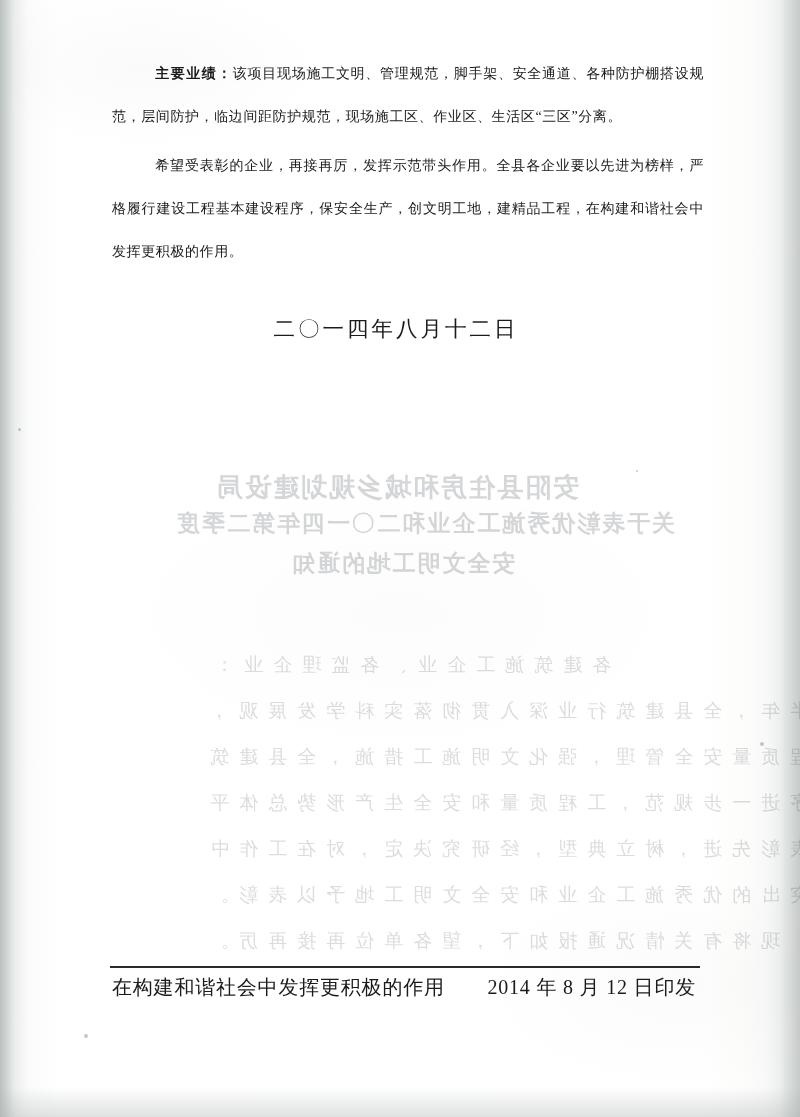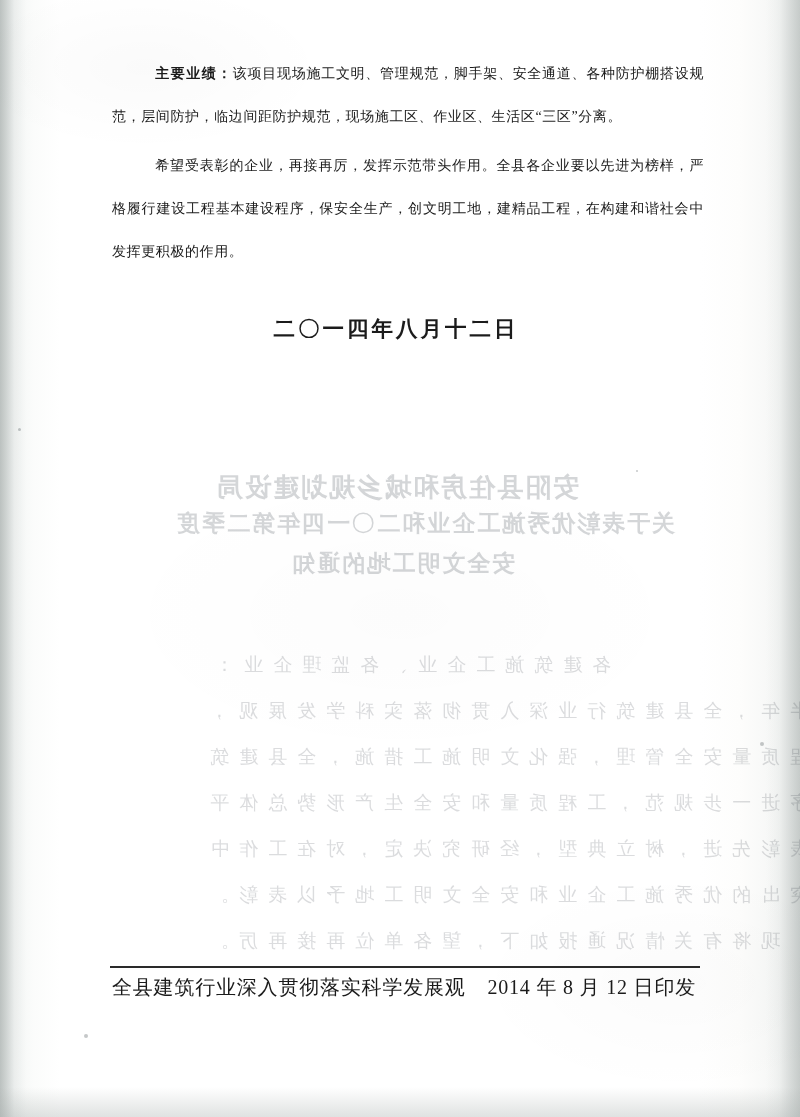--- a/index.html
+++ b/index.html
@@ -86,21 +86,20 @@
   }
 
   .date-line {
     margin-top: 36px;
     font-size: 21.5px;
     line-height: 40px;
     color: #1b1b1b;
     letter-spacing: 3px;
     text-align: center;
     padding-right: 24px;
-    font-weight: bold;
   }
 
   
   .ghost {
     position: absolute;
     color: rgba(40,48,58,0.17);
     font-family: "Liberation Serif", "DejaVu Serif", serif;
     white-space: nowrap;
     transform: scaleX(-1);
     filter: blur(0.6px);
@@ -179,21 +178,21 @@
 
     <p class="para">
       <span class="indent"></span><span>希望受表彰的企业，再接再厉，发挥示范带头作用。全县各企业要以先进为榜样，严格履行建设工程基本建设程序，保安全生产，创文明工地，建精品工程，在构建和谐社会中发挥更积极的作用。</span>
     </p>
 
     <div class="date-line">二〇一四年八月十二日</div>
   </div>
 
   <div class="footer-rule"></div>
   <div class="footer">
-    <span class="issuer">全县建筑行业深入贯彻落实科学发展观</span>
+    <span class="issuer">在构建和谐社会中发挥更积极的作用</span>
     <span class="issue-date">2014 年 8 月 12 日印发</span>
   </div>
 
   <div class="speck" style="left:18px; top:428px; width:3px; height:3px;"></div>
   <div class="speck" style="left:760px; top:742px; width:4px; height:4px;"></div>
   <div class="speck" style="left:84px; top:1034px; width:4px; height:4px;"></div>
   <div class="speck" style="left:636px; top:470px; width:2px; height:2px;"></div>
 
 </div>
 

